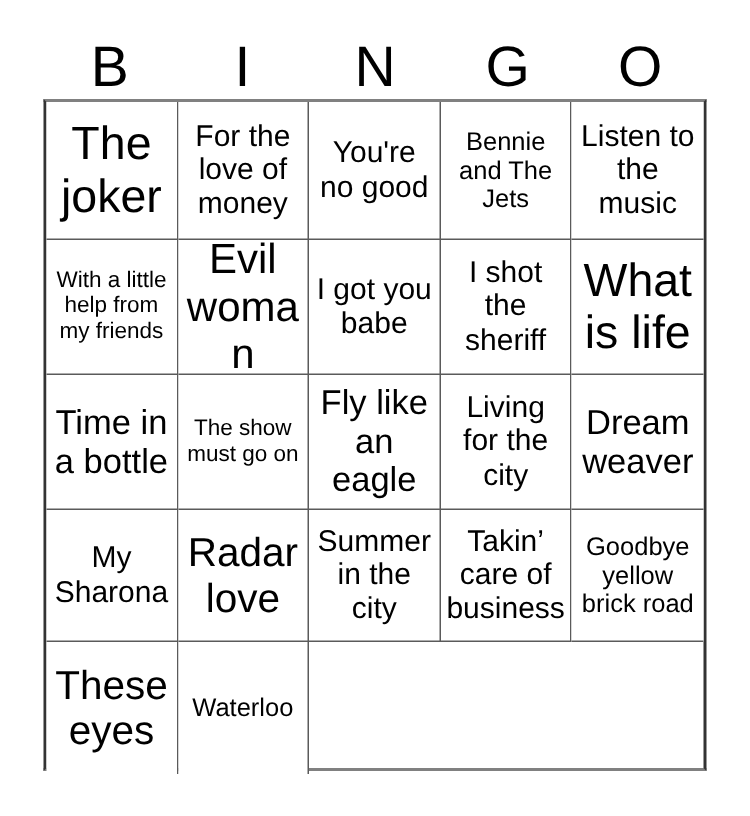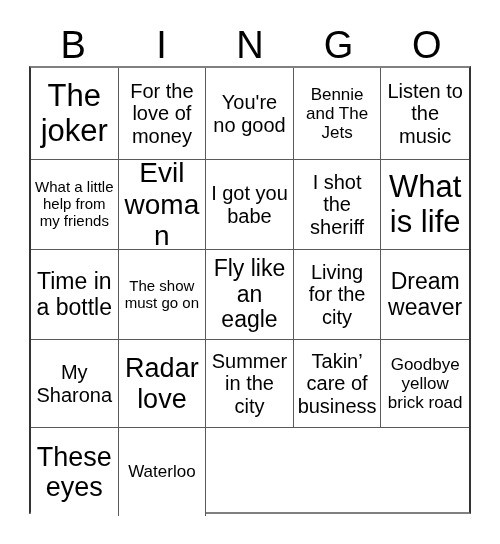--- a/index.html
+++ b/index.html
@@ -105,21 +105,21 @@
       <div class="cell">
         <span class="cell-text fs-4">You're no good</span>
       </div>
       <div class="cell">
         <span class="cell-text fs-5">Bennie and The Jets</span>
       </div>
       <div class="cell">
         <span class="cell-text fs-4">Listen to the music</span>
       </div>
       <div class="cell">
-        <span class="cell-text fs-6">What a little help from my friends</span>
+        <span class="cell-text fs-6">With a little help from my friends</span>
       </div>
       <div class="cell">
         <span class="cell-text fs-2" style="font-size: 28px;">Evil woman</span>
       </div>
       <div class="cell">
         <span class="cell-text fs-4">I got you babe</span>
       </div>
       <div class="cell">
         <span class="cell-text fs-4">I shot the sheriff</span>
       </div>

